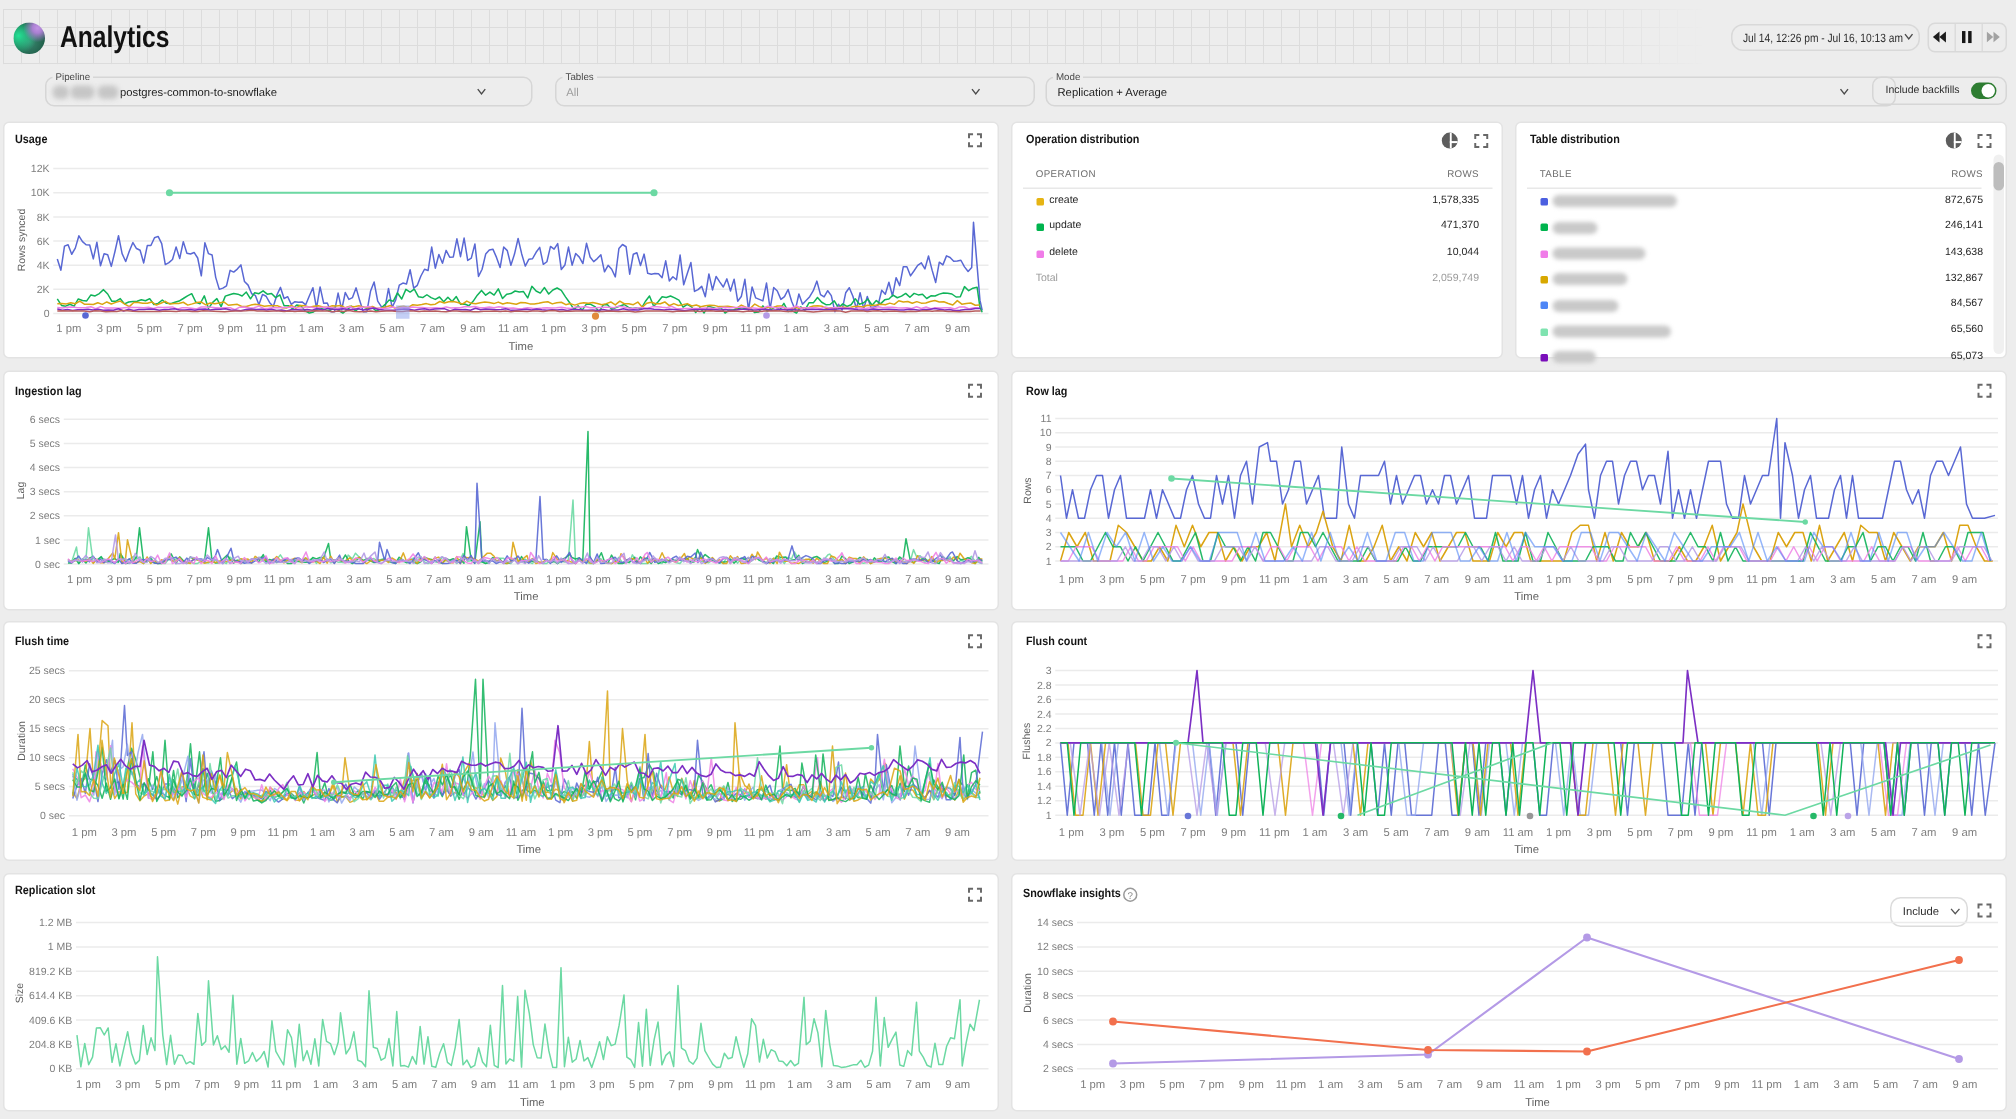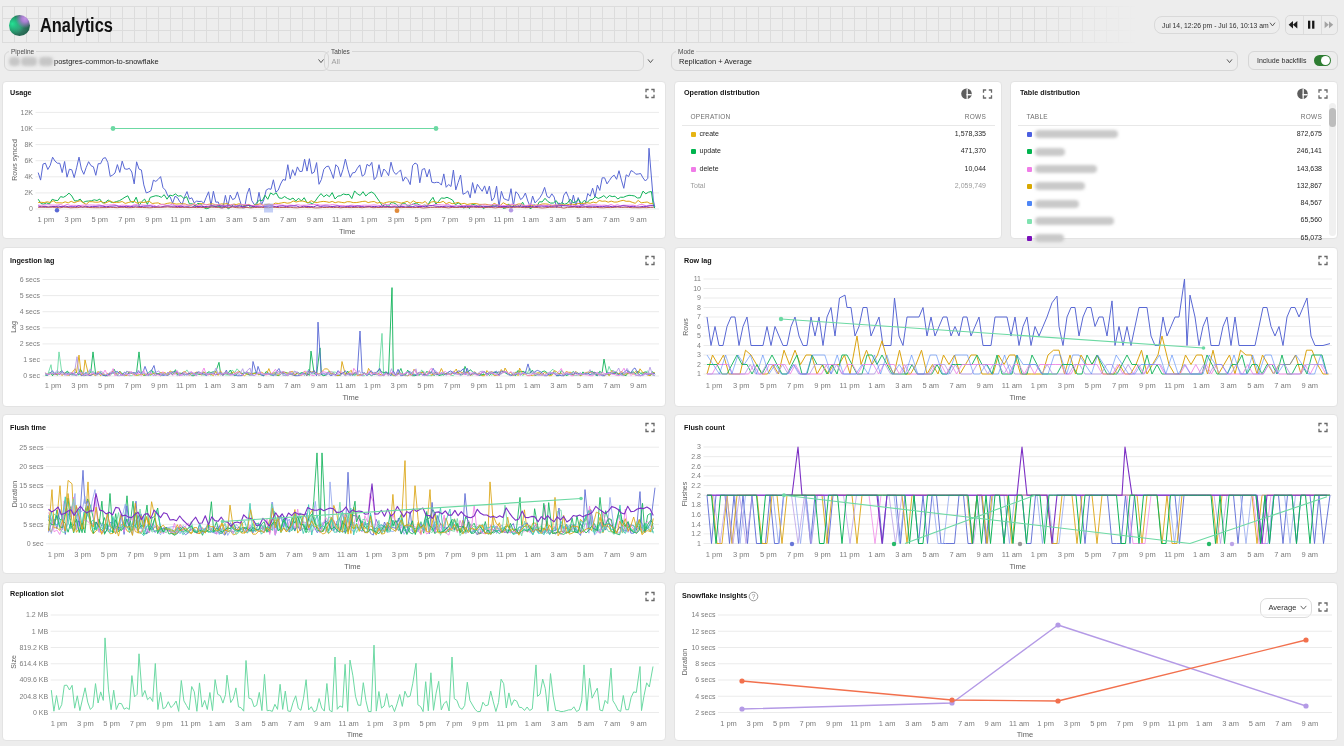--- a/index.html
+++ b/index.html
@@ -20,21 +20,21 @@
     radial-gradient(circle at 50% 60%, #3a8a72 0%, #184f3b 85%); }
 .brand { position:absolute; left:40px; top:15.3px; font-size:20px; font-weight:700; color:#121212;
   line-height:1; transform:scaleX(0.82); transform-origin:0 0; white-space:nowrap; }
 .datebtn { position:absolute; left:1154px; top:16px; width:126px; height:17.5px; border:1px solid #d9d9d9;
   border-radius:8px; }
 .datebtn span { position:absolute; left:7px; top:4.2px; font-size:8px; color:#2e2e2e; white-space:nowrap;
   transform:scaleX(0.85); transform-origin:0 0; }
 .pbgroup { position:absolute; left:1284.5px; top:15px; width:53px; height:19.5px; border:1px solid #d9d9d9;
   border-radius:5px; }
 .pbgroup .d { position:absolute; top:0; width:1px; height:100%; background:#dcdcdc; }
-.field { position:absolute; border:1px solid #d6d6d6; border-radius:6px; height:19.5px; }
+.field { position:absolute; border:1px solid #d6d6d6; border-radius:6px; height:19.5px;margin-left:26px; }
 .field .lab { position:absolute; top:-4px; left:4px; font-size:6.5px; color:#4a4a4a; background:#ededed;
   padding:0 2px; line-height:8px; }
 .field .val { position:absolute; left:3.5px; top:5px; font-size:7.5px; color:#1d1d1d; white-space:nowrap; }
 .field .val.gy { color:#9e9e9e; }
 .blur { display:inline-block; height:9px; background:#c6c6c6; border-radius:4px;
   filter:blur(1.6px); vertical-align:-2px; margin-right:1.5px; }
 .tgbox { position:absolute; left:1248px; top:51px; width:89.5px; height:18.5px; border:1px solid #d6d6d6;
   border-radius:6px; }
 .tgbox .t { position:absolute; left:8px; top:5px; font-size:7px; color:#2e2e2e; white-space:nowrap; }
 .toggle { position:absolute; left:65px; top:3.2px; width:17px; height:11px; background:#2e7d32;
@@ -64,21 +64,21 @@
   </div>
 <div class="pbgroup">
     <div class="d" style="left:17.5px"></div>
     <div class="d" style="left:35px"></div>
   </div>
 
 <div class="field" style="left:4px;top:51px;width:325px">
   <span class="lab">Pipeline</span>
   <span class="val"><span class="blur" style="width:11px"></span><span class="blur" style="width:16px"></span><span class="blur" style="width:14px"></span>postgres-common-to-snowflake</span>
 </div>
-<div class="field" style="left:324px;top:51px;width:320px">
+<div class="field" style="left:344px;top:51px;width:320px">
   <span class="lab">Tables</span>
     <span class="val gy" style="left:6.5px">All</span>
 </div>
 <div class="field" style="left:671px;top:51px;width:567px">
   <span class="lab">Mode</span>
     <span class="val" style="left:7px">Replication + Average</span>
 </div>
 <div class="tgbox">
     <span class="t">Include backfills</span>
   <div class="toggle">
@@ -140,21 +140,21 @@
 <div class="cell r" style="right:22px;top:199.1px">84,567</div>
 <div class="sq" style="left:1026.5px;top:218.5px;background:#7fe3b0"></div>
 <div class="pill" style="left:1035px;top:216.8px;width:79px"></div>
 <div class="cell r" style="right:22px;top:216.4px">65,560</div>
 <div class="sq" style="left:1026.5px;top:235.8px;background:#7a0fba"></div>
 <div class="pill" style="left:1035px;top:234.1px;width:29px"></div>
 <div class="cell r" style="right:22px;top:233.7px">65,073</div>
 <div class="sbtrack"></div>
 <div class="sbthumb"></div>
 
-<div class="avgbtn">Average</div>
+<div class="avgbtn">Include</div>
 
 <svg class="abs" style="left:0;top:0" width="1344" height="746" viewBox="0 0 1344 746">
 <line x1="35.5" y1="112.40" x2="659" y2="112.40" stroke="#ebebeb" stroke-width="1"></line>
 <text x="33" y="114.80000000000001" font-size="7" fill="#7d7d7d" text-anchor="end">12K</text>
 <line x1="35.5" y1="128.50" x2="659" y2="128.50" stroke="#ebebeb" stroke-width="1"></line>
 <text x="33" y="130.9" font-size="7" fill="#7d7d7d" text-anchor="end">10K</text>
 <line x1="35.5" y1="144.60" x2="659" y2="144.60" stroke="#ebebeb" stroke-width="1"></line>
 <text x="33" y="147.0" font-size="7" fill="#7d7d7d" text-anchor="end">8K</text>
 <line x1="35.5" y1="160.70" x2="659" y2="160.70" stroke="#ebebeb" stroke-width="1"></line>
 <text x="33" y="163.1" font-size="7" fill="#7d7d7d" text-anchor="end">6K</text>

